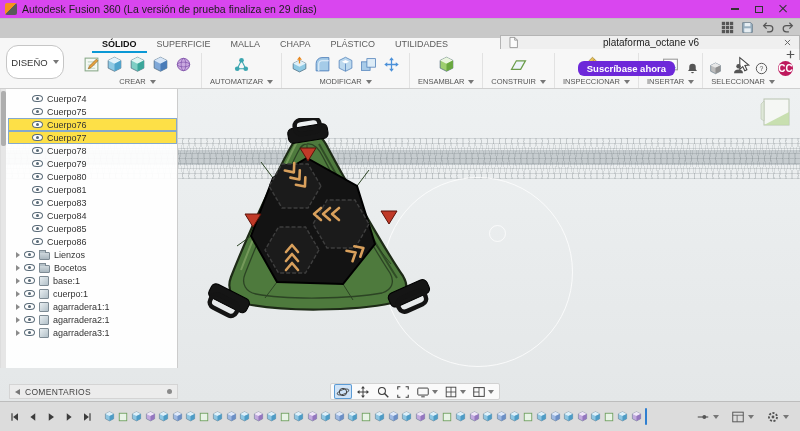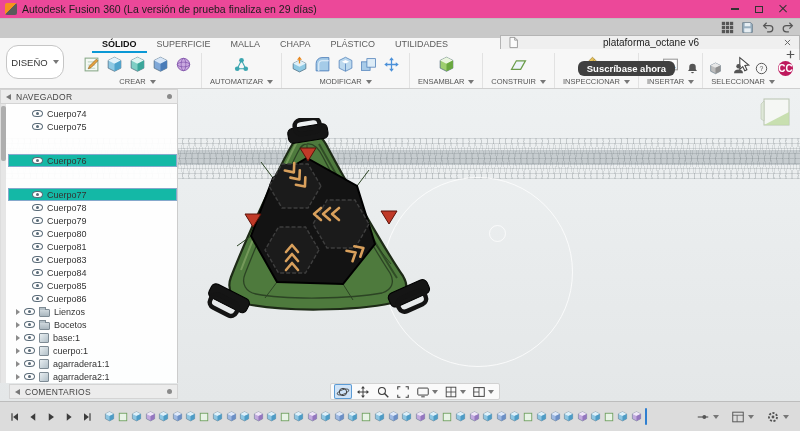--- a/index.html
+++ b/index.html
@@ -1,39 +1,39 @@
 <!DOCTYPE html>
 <html><head>
 <meta charset="utf-8">
 <style>
 *{box-sizing:border-box;margin:0;padding:0;}
 html,body{width:800px;height:431px;overflow:hidden;}
 body{font-family:"Liberation Sans",sans-serif;background:#e9eced;position:relative;color:#222;}
 
 
-.titlebar{position:absolute;top:0;left:0;right:0;height:19px;background:#ec4899;border-bottom:1px solid #bfbfbf;display:flex;align-items:center;padding:0 5px;gap:5px;z-index:50;}
+.titlebar{position:absolute;top:0;left:0;right:0;height:19px;background:#d946ef;border-bottom:1px solid #bfbfbf;display:flex;align-items:center;padding:0 5px;gap:5px;z-index:50;}
 .app-logo{width:12px;height:12px;flex:none;background:linear-gradient(135deg,#f6921e 0 50%,#5a5a5a 50% 100%);border-radius:2px;}
 .title-text{font-size:10.5px;color:#1e1e1e;white-space:nowrap;}
 .win-controls{margin-left:auto;display:flex;}
 .win-btn{width:24px;height:18px;display:flex;align-items:center;justify-content:center;position:relative;}
 .glyph-min{width:8px;height:1.5px;background:#333;}
 .glyph-max{width:8px;height:7px;border:1.2px solid #333;}
 .glyph-x1,.glyph-x2{position:absolute;left:7px;top:8px;width:10px;height:1.4px;background:#333;}
 .glyph-x1{transform:rotate(45deg);}.glyph-x2{transform:rotate(-45deg);}
 
 
 .tabstrip{position:absolute;top:19px;left:0;right:0;height:19px;background:#c9c9c9;display:flex;align-items:flex-end;z-index:50;flex-direction:column;}
 .appbar-icons{display:flex;align-items:center;height:19px;padding:0 4px;gap:3px;}
 .abtn{width:17px;height:16px;display:flex;align-items:center;justify-content:center;}
 .doc-tab{margin-left:205px;width:300px;height:19px;background:#efefef;border:1px solid #b4b4b4;border-bottom:none;display:flex;align-items:center;gap:6px;padding:0 7px;}
 .tab-label{font-size:10px;color:#222;flex:1;text-align:center;white-space:nowrap;overflow:hidden;}
 .tab-ic,.tab-close{flex:none;display:flex;align-items:center;}
 .plus-tab{width:19px;height:19px;display:flex;align-items:center;justify-content:center;border-right:1px solid #b9b9b9;}
 .tabstrip-right{margin-left:auto;display:flex;align-items:center;height:19px;gap:9px;padding-right:7px;}
-.subscribe{background:#404040;color:#fff;font-size:9.5px;font-weight:bold;padding:2px 9px;border-radius:6px;white-space:nowrap;}
+.subscribe{background:#6d28d9;color:#fff;font-size:9.5px;font-weight:bold;padding:2px 9px;border-radius:6px;white-space:nowrap;}
 .ticon{width:16px;height:16px;display:flex;align-items:center;justify-content:center;}
 .avatar{width:15px;height:15px;border-radius:50%;background:#be185d;color:#fff;font-size:10px;font-weight:bold;display:flex;align-items:center;justify-content:center;}
 
 
 .ribbon{position:absolute;top:38px;left:0;right:0;height:51px;background:#f7f7f7;border-bottom:1px solid #cfcfcf;z-index:40;}
 .workspace-btn{position:absolute;left:6px;top:7px;width:58px;height:34px;background:#fff;border:1px solid #c6c6c6;border-radius:12px;display:flex;align-items:center;justify-content:center;gap:5px;font-size:9.5px;color:#333;}
 .ribbon-main{margin-left:74px;height:100%;display:flex;flex-direction:column;}
 .ribbon-tabs{display:flex;height:15px;padding-left:18px;align-items:flex-end;}
 .rtab{font-size:9px;color:#5c5c5c;padding:0 10px 2px 10px;border-bottom:2px solid transparent;white-space:nowrap;}
 .rtab.active{color:#111;font-weight:bold;border-bottom-color:#0a98d5;}
@@ -61,21 +61,21 @@
 
 .nav-panel{position:absolute;left:0;top:89px;width:178px;height:294px;z-index:20;}
 .panel-header{height:15px;background:#ececec;border:1px solid #d4d4d4;display:flex;align-items:center;gap:5px;padding:0 5px;font-size:8.5px;color:#444;letter-spacing:.3px;}
 .collapse-left{width:0;height:0;border-top:3.5px solid transparent;border-bottom:3.5px solid transparent;border-right:5px solid #777;flex:none;}
 .hdr-dot{width:5px;height:5px;border-radius:50%;background:#8a8a8a;margin-left:auto;flex:none;}
 .nav-body{position:relative;height:279px;background:rgba(255,255,255,.93);border-right:1px solid #ccc;border-left:1px solid #ddd;padding:3px 0 0 7px;overflow:hidden;}
 .nav-scroll{position:absolute;left:0;top:0;width:5px;height:100%;background:#e6e6e6;}
 .nav-thumb{position:absolute;left:0;top:2px;width:5px;height:55px;background:#aeaeae;border-radius:2px;}
 .nav-row{height:13px;display:flex;align-items:center;gap:4px;font-size:9px;color:#333;padding-left:8px;}
 .nav-row.body{padding-left:24px;}
-.nav-row.selected{background:#14b8a6;box-shadow:inset 0 0 0 1px #85a9cc;margin-top:21px;}
+.nav-row.selected{background:#fde047;box-shadow:inset 0 0 0 1px #85a9cc;}
 .nlabel{white-space:nowrap;}
 .tri{width:0;height:0;border-left:4px solid #8b8b8b;border-top:3px solid transparent;border-bottom:3px solid transparent;flex:none;}
 .eye{width:11px;height:7px;flex:none;position:relative;border-radius:50%/60%;border:1px solid #5a6b78;background:#fff;}
 .eye::after{content:"";position:absolute;left:2.6px;top:0.8px;width:3.6px;height:3.6px;border-radius:50%;background:#5a6b78;}
 .folder-ic{width:11px;height:8px;flex:none;background:linear-gradient(#cfd8dd,#aab7bf);border:1px solid #7e8b94;border-radius:1px;position:relative;margin-top:2px;}
 .folder-ic::before{content:"";position:absolute;top:-3px;left:-1px;width:5px;height:2px;background:#b4c0c7;border:1px solid #7e8b94;border-bottom:none;}
 .comp-ic{width:10px;height:10px;flex:none;background:linear-gradient(135deg,#e8eef1,#b2c0c8);border:1px solid #7e8b94;border-radius:1px;}
 
 
 .comments-bar{position:absolute;left:0;top:384px;width:178px;height:16px;z-index:20;padding-left:9px;}
@@ -457,25 +457,20 @@
       </g>
       <g transform="rotate(-24 214 178)">
         <rect x="194" y="168" width="42" height="15" rx="5" fill="#151515" stroke="#000"></rect>
         <rect x="200" y="177" width="29" height="14" rx="6" fill="none" stroke="#141414" stroke-width="4.5"></rect>
       </g>
     </g>
   </svg>
 </div>
 
 <div class="nav-panel">
-  <div class="panel-header">
-    <span class="collapse-left"></span>
-    <span>NAVEGADOR</span>
-    <span class="hdr-dot"></span>
-  </div>
   <div class="nav-body">
     <div class="nav-scroll">
         <div class="nav-thumb"></div>
       </div>
     <div id="nav-rows">
         <div class="nav-row body">
           <span class="eye"></span>
           <span class="nlabel">Cuerpo74</span>
         </div>
         <div class="nav-row body">

